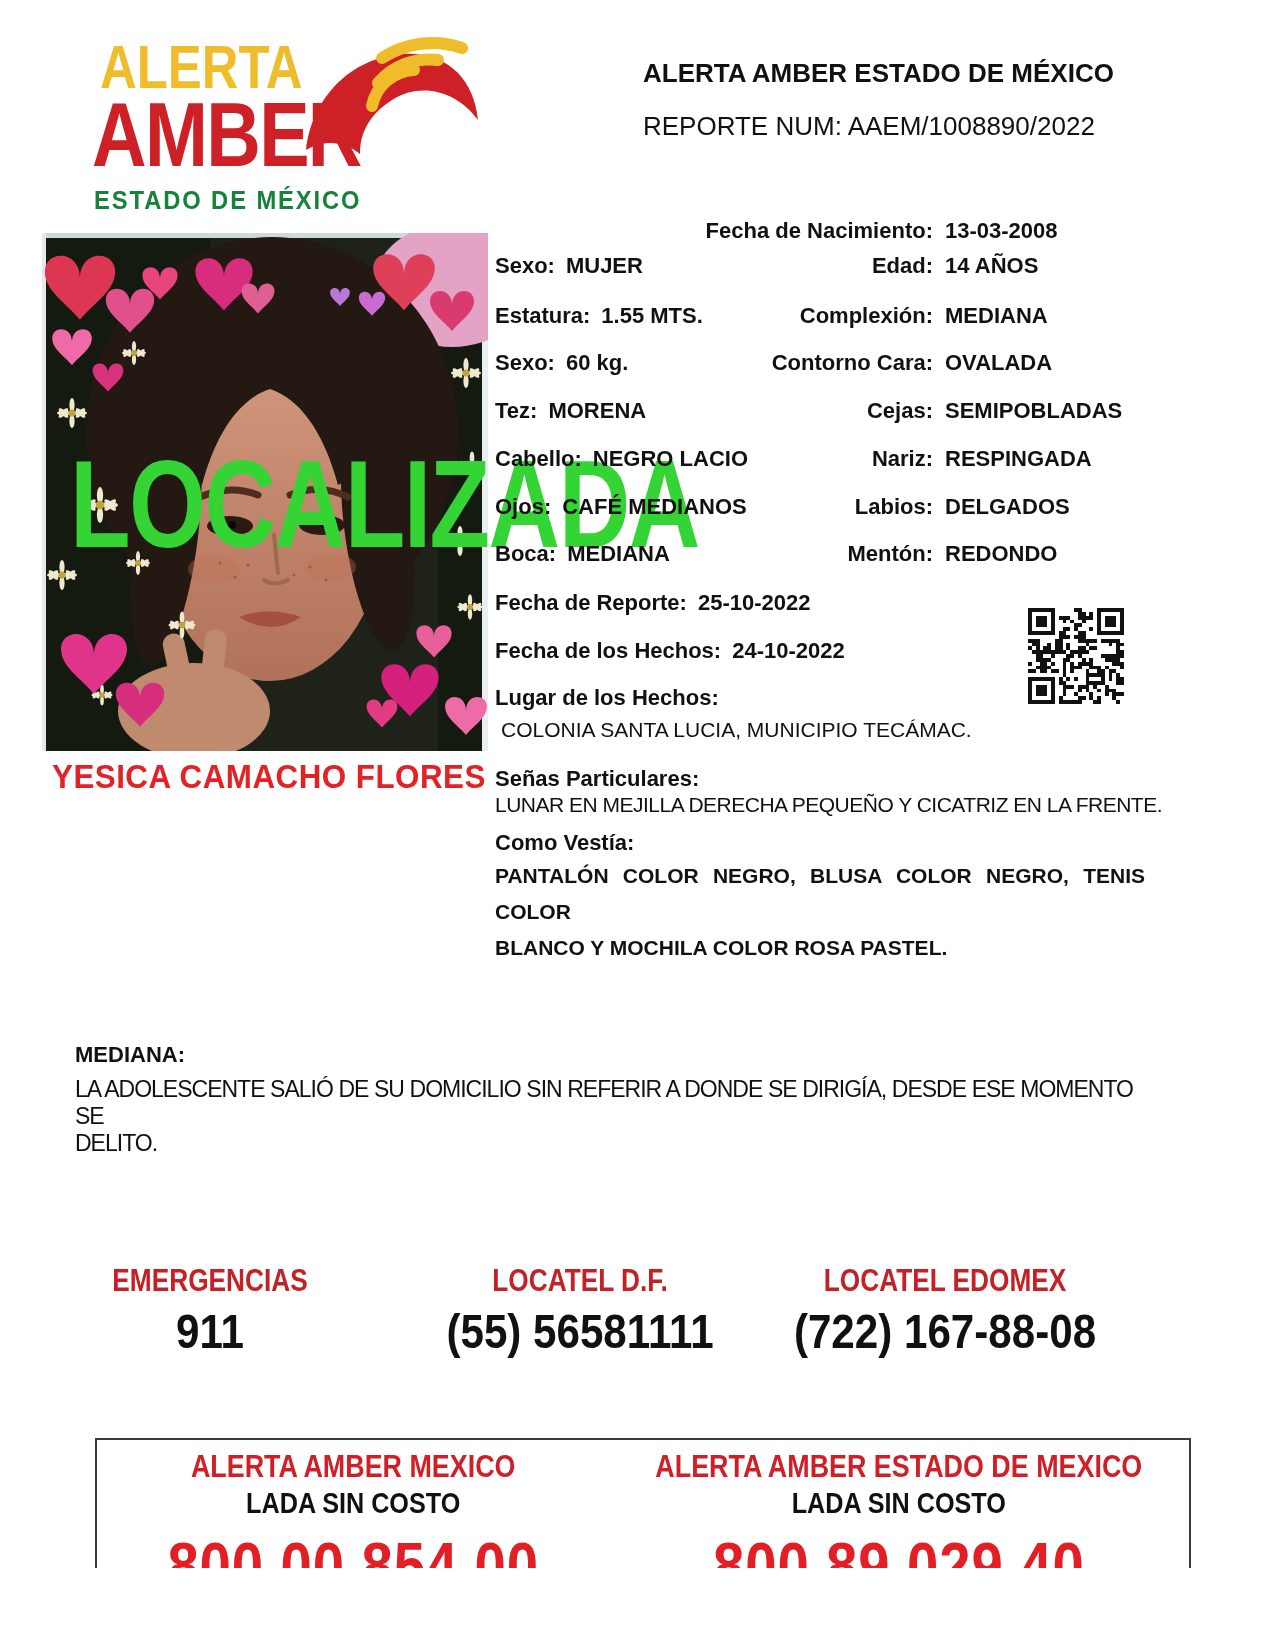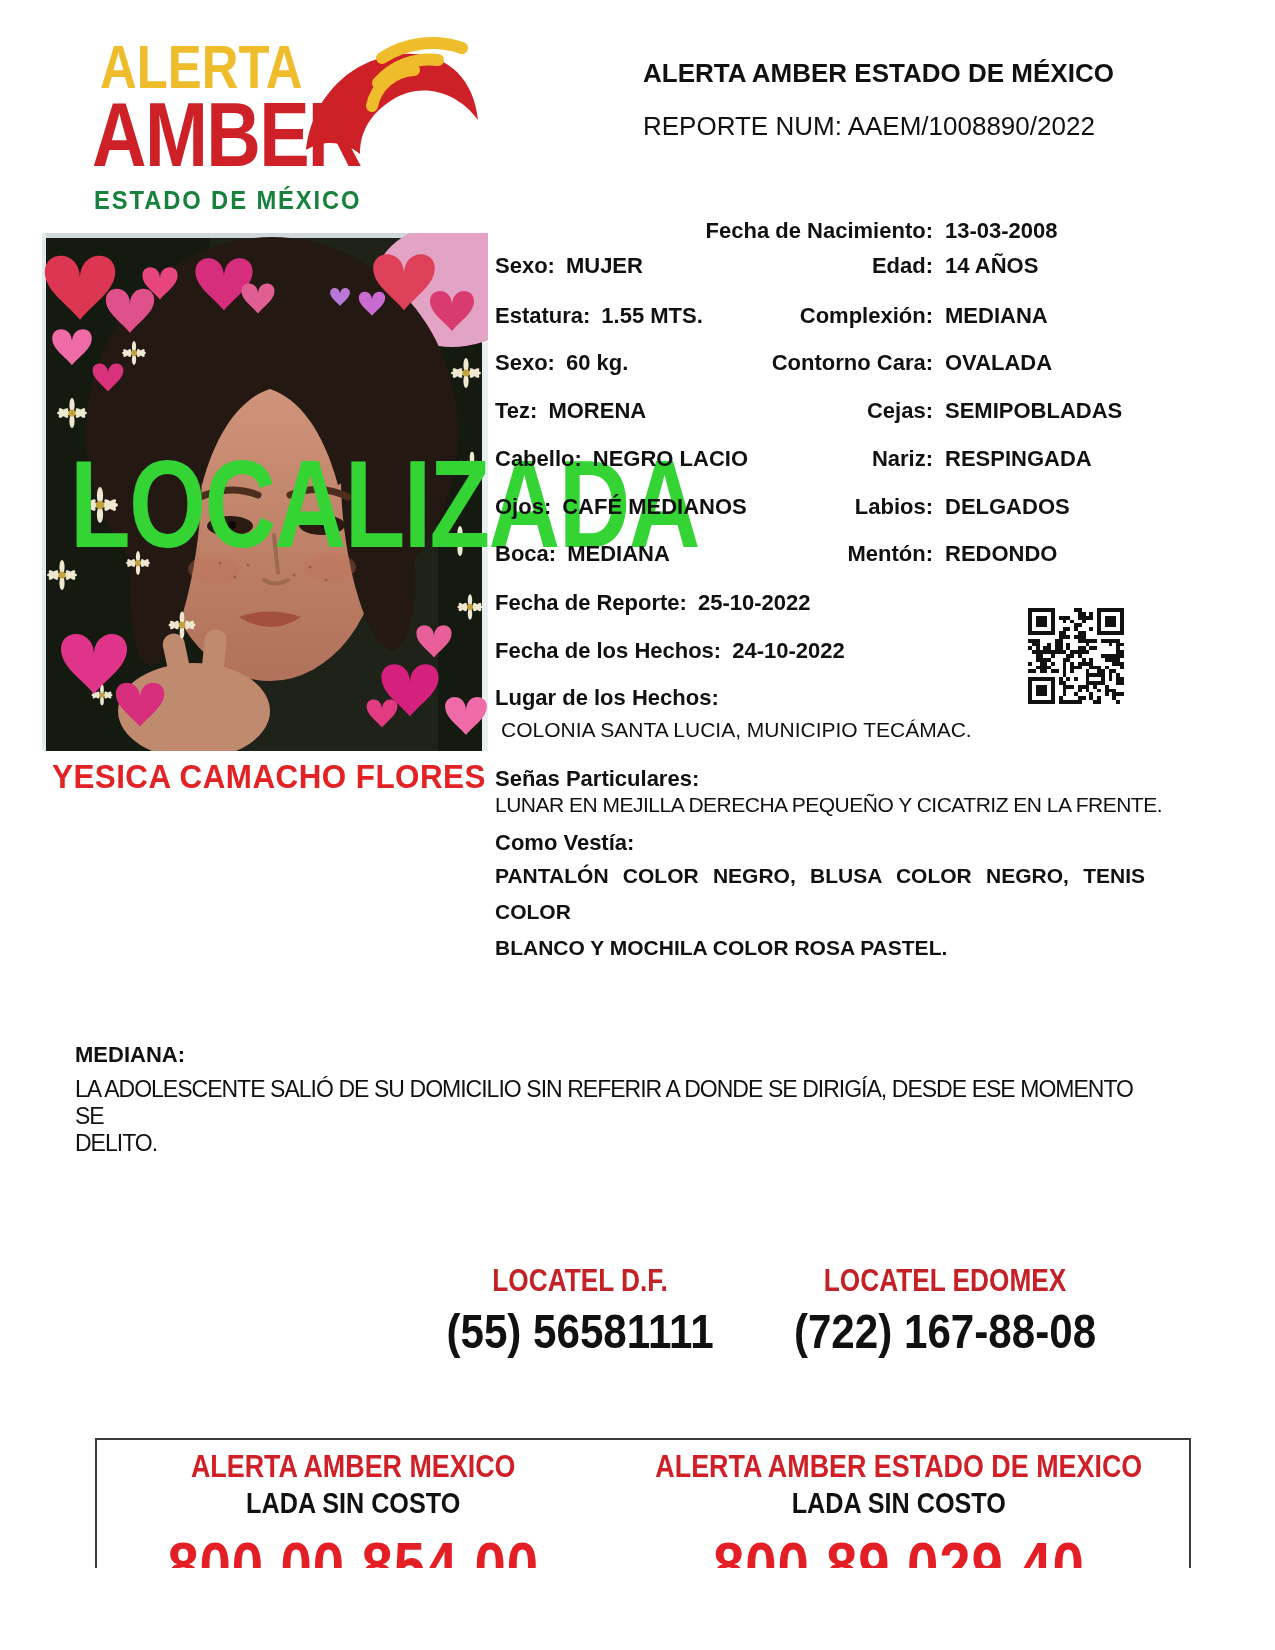--- a/index.html
+++ b/index.html
@@ -471,20 +471,24 @@
     </svg>
 
   <div class="facts">
     <div class="facts-title">MEDIANA:</div>
     <div class="facts-body">
       <div class="jline">LA ADOLESCENTE SALIÓ DE SU DOMICILIO SIN REFERIR A DONDE SE DIRIGÍA, DESDE ESE MOMENTO SE</div>
       <div>DELITO.</div>
     </div>
   </div>
 
+  <div class="contact-col c1">
+    <div class="contact-label">EMERGENCIAS</div>
+    <div class="contact-number">911</div>
+  </div>
   <div class="contact-col c2">
     <div class="contact-label">LOCATEL D.F.</div>
     <div class="contact-number">(55) 56581111</div>
   </div>
   <div class="contact-col c3">
     <div class="contact-label">LOCATEL EDOMEX</div>
     <div class="contact-number">(722) 167-88-08</div>
   </div>
 
   <div class="hotbox">

